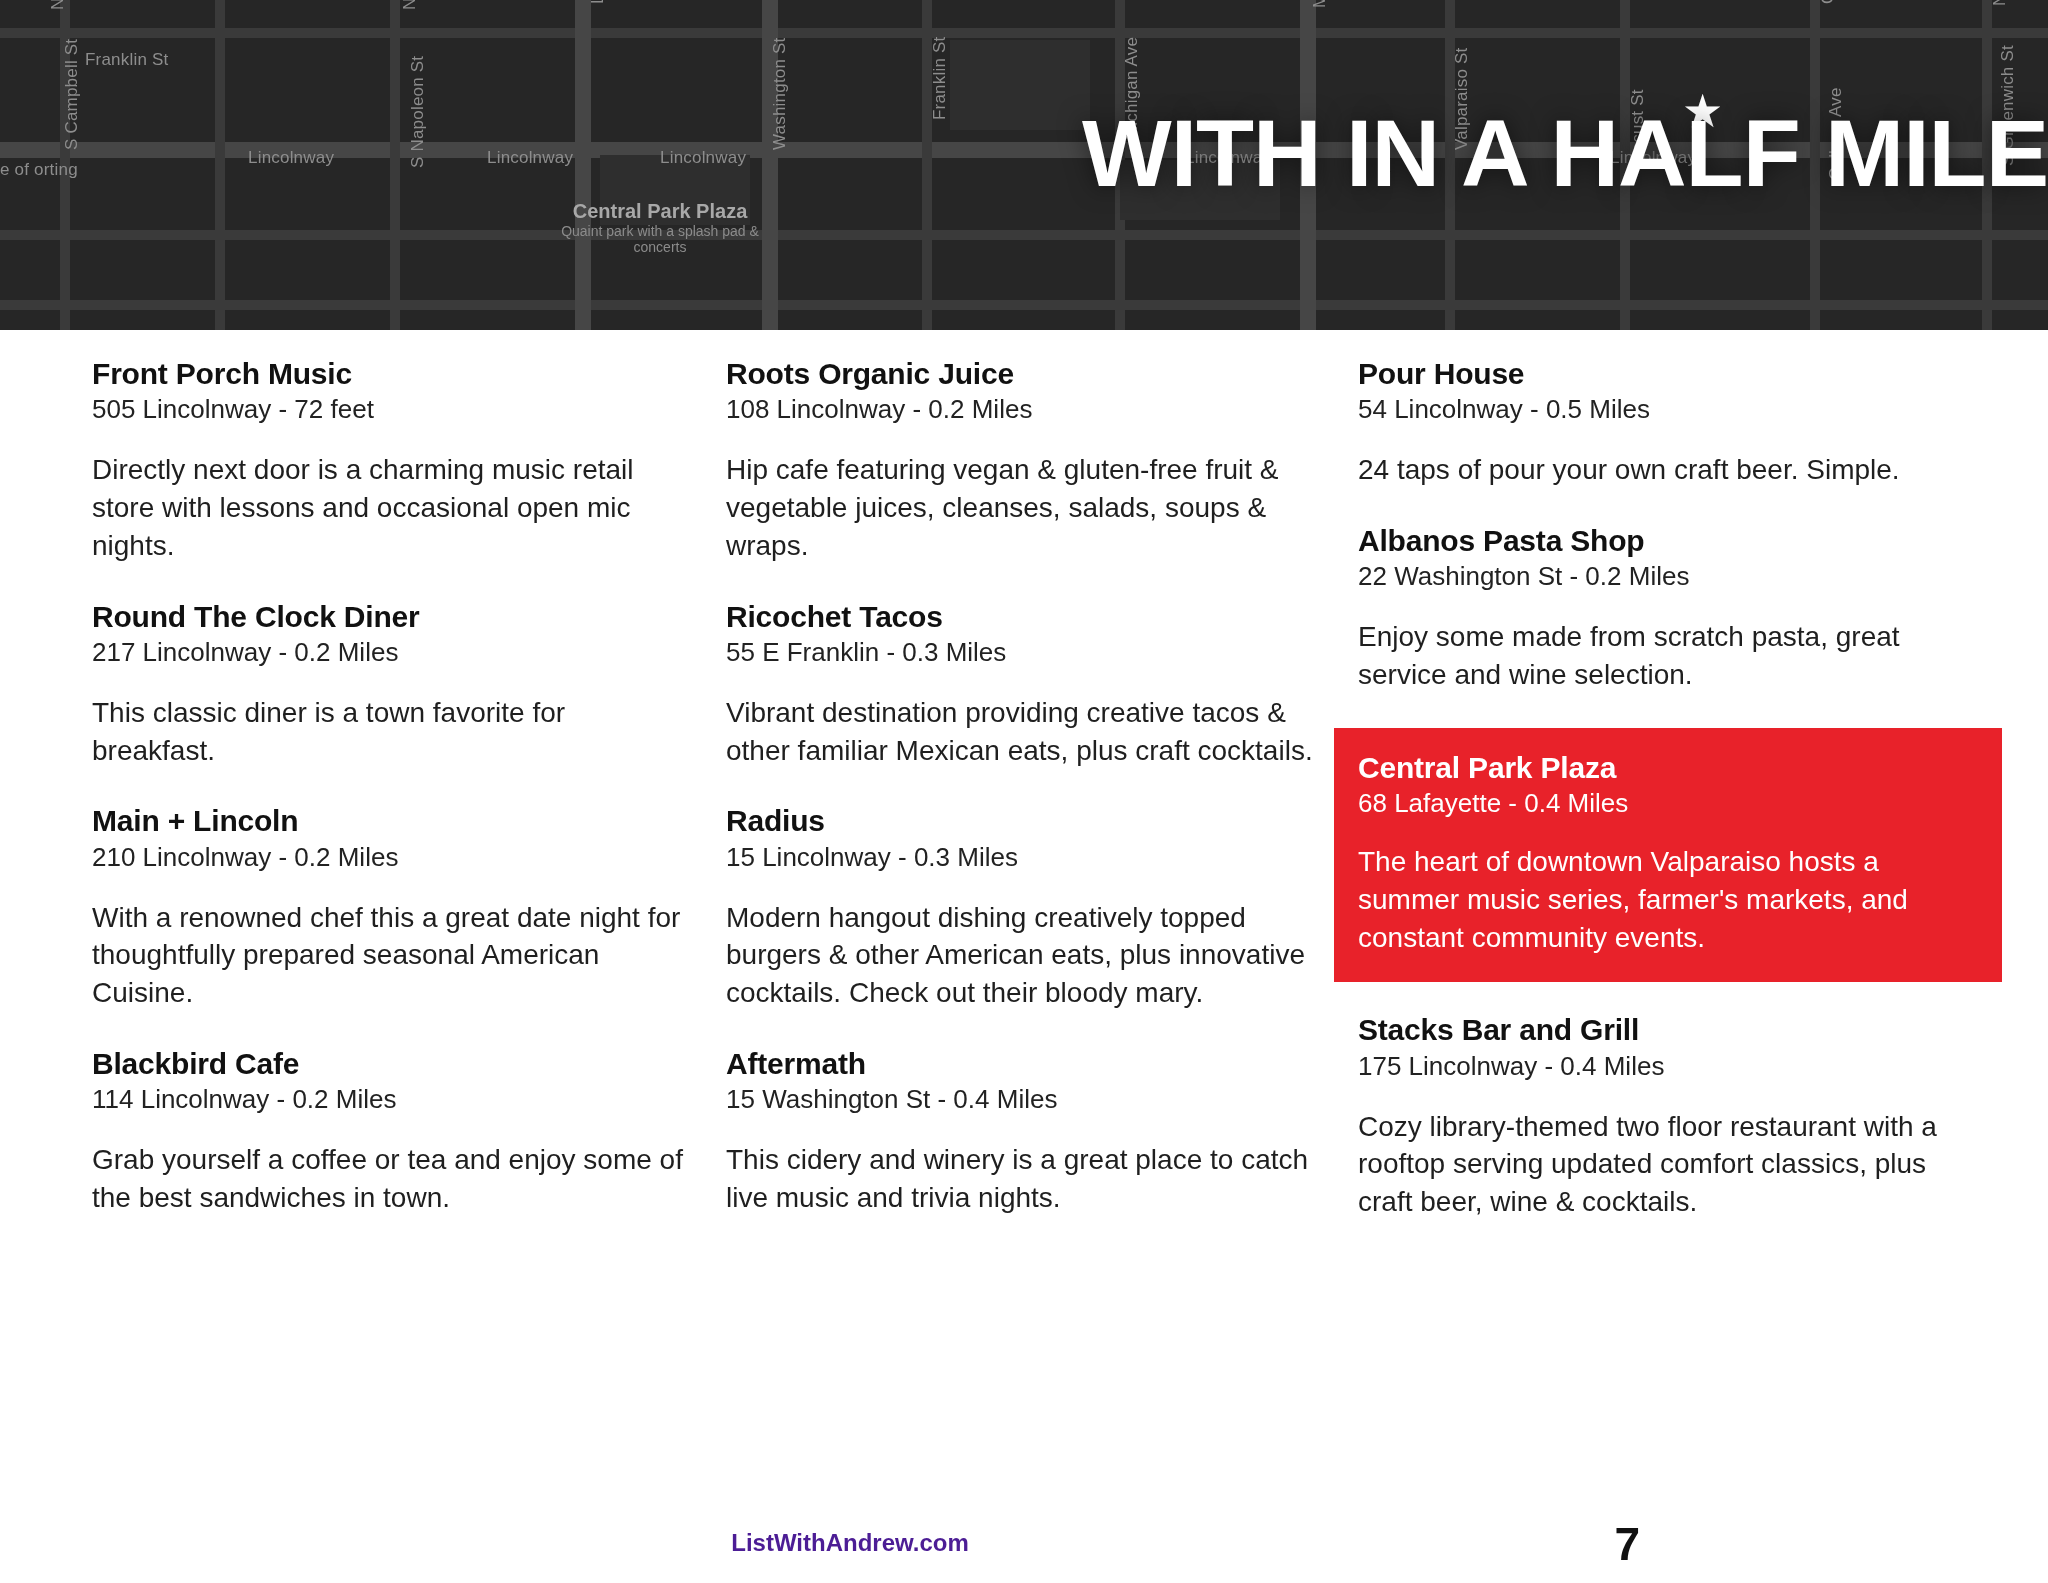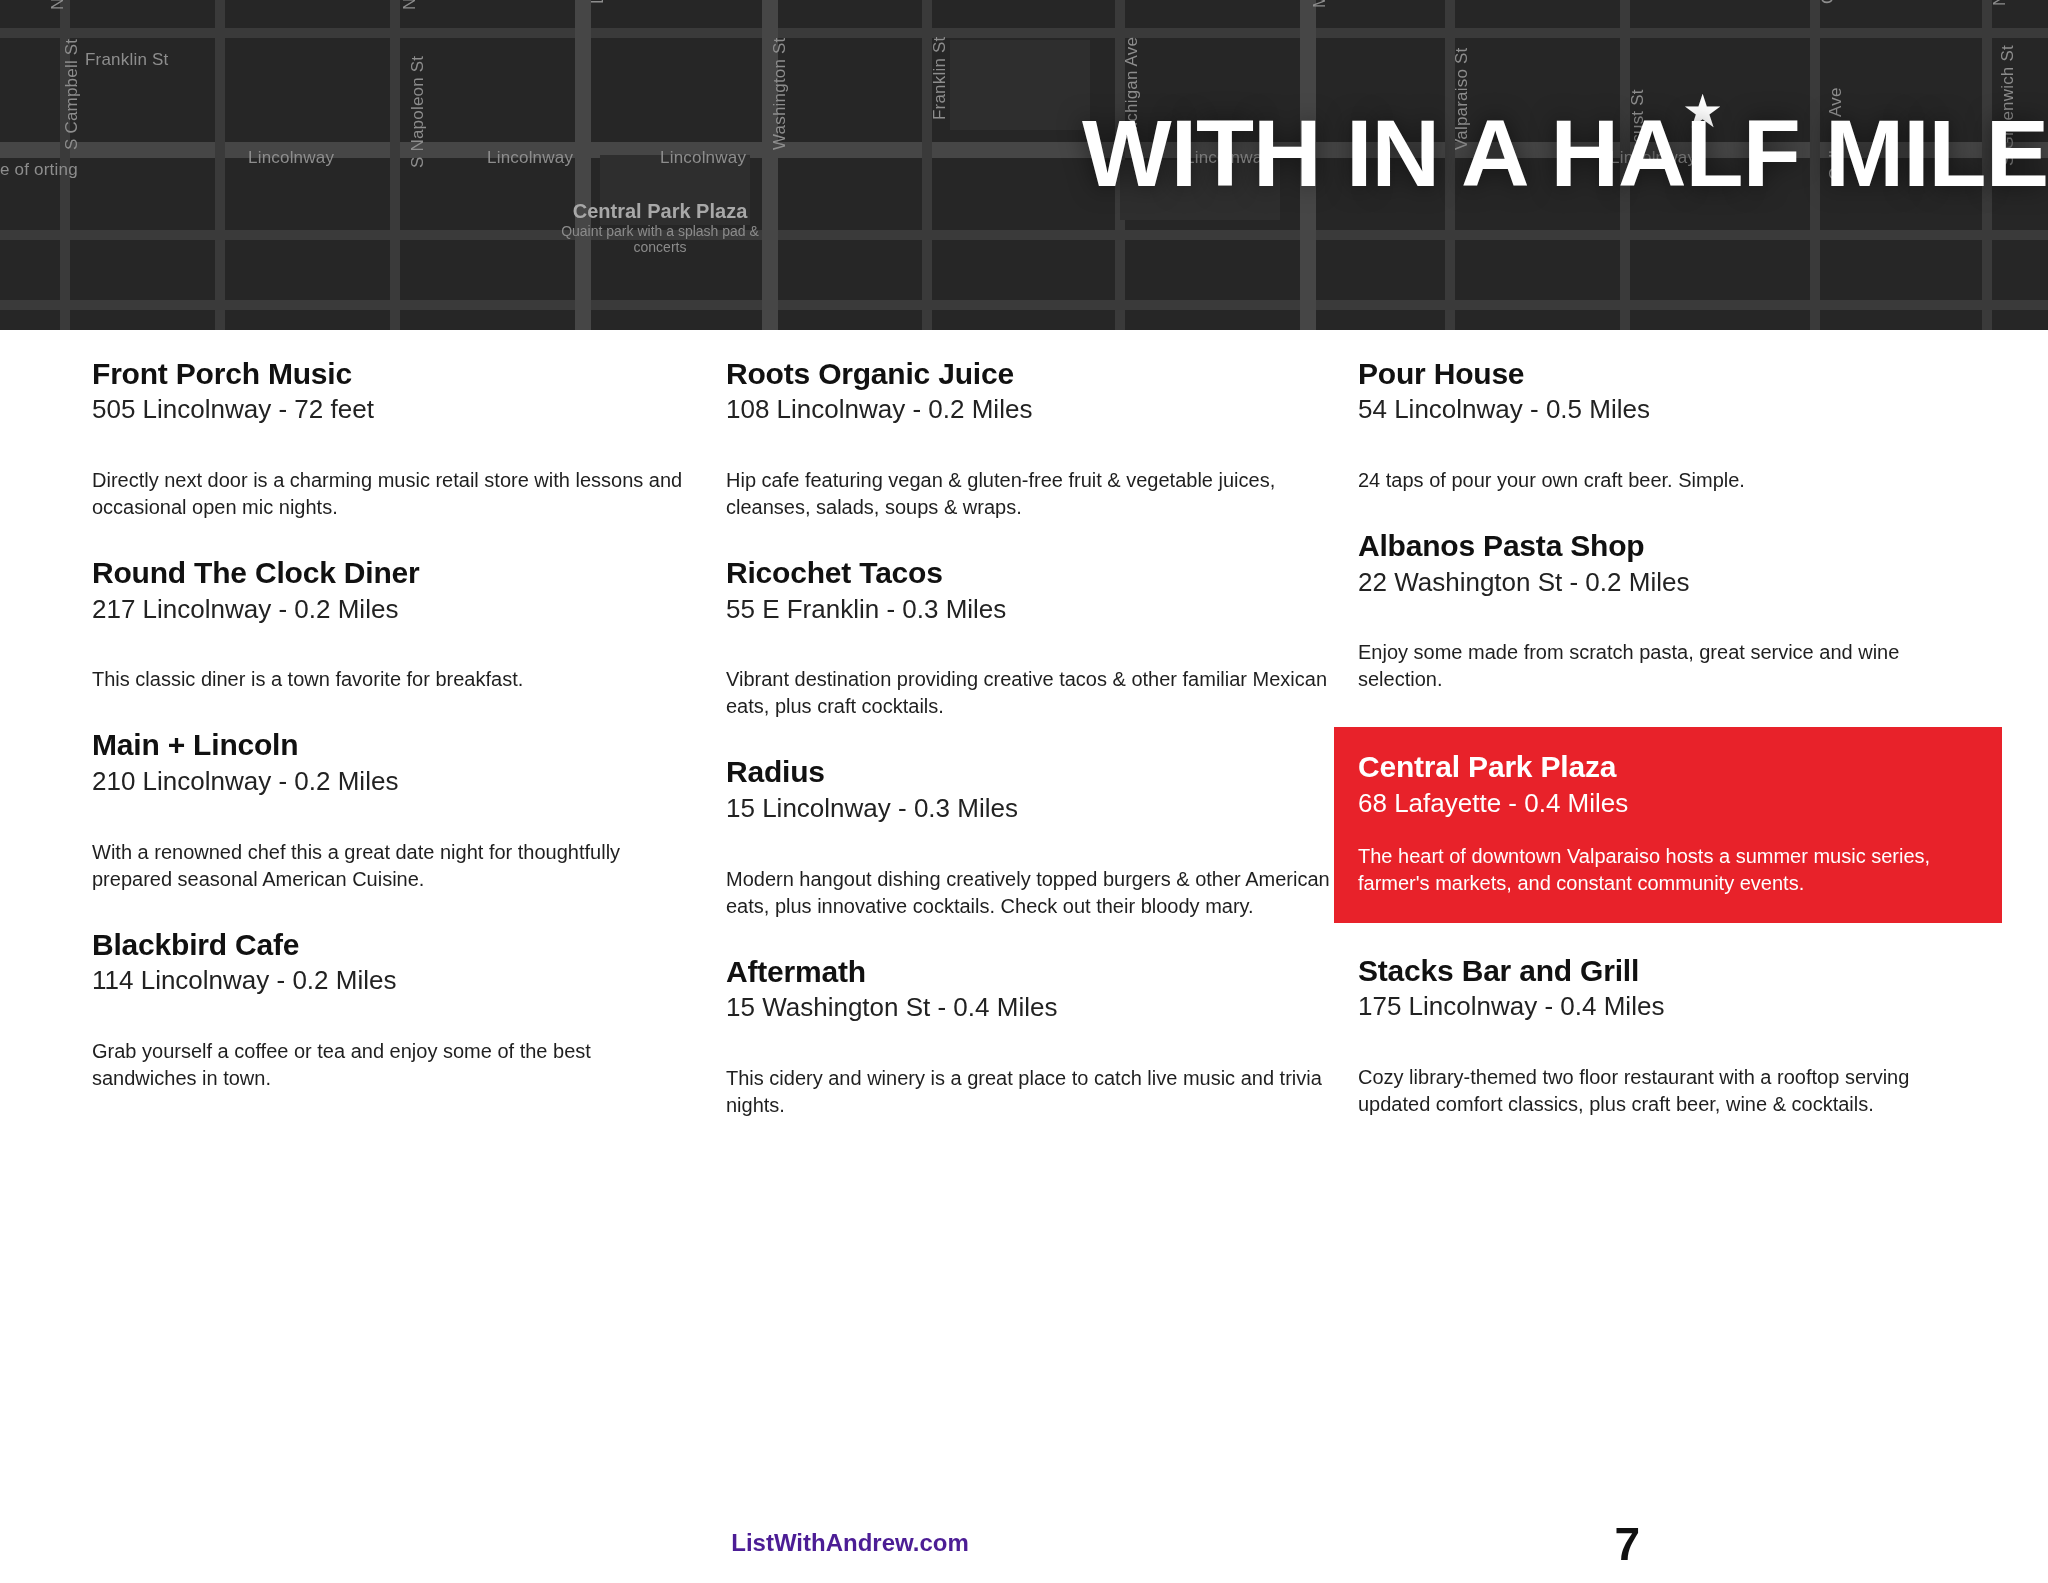--- a/index.html
+++ b/index.html
@@ -118,22 +118,22 @@
     color: #111111;
   }
   .entry .addr {
     margin: 2px 0 0 0;
     font-size: 26px;
     font-weight: 400;
     color: #222222;
     line-height: 1.3;
   }
   .entry .desc {
-    margin: 40px 0 0 0;
-    font-size: 20px;
+    margin: 24px 0 0 0;
+    font-size: 28px;
     line-height: 1.35;
     color: #1f1f1f;
   }
 
   .entry.highlight {
     background: #e8222a;
     color: #ffffff;
     padding: 22px 24px 26px 24px;
     margin-left: -24px;
     margin-right: -24px;

